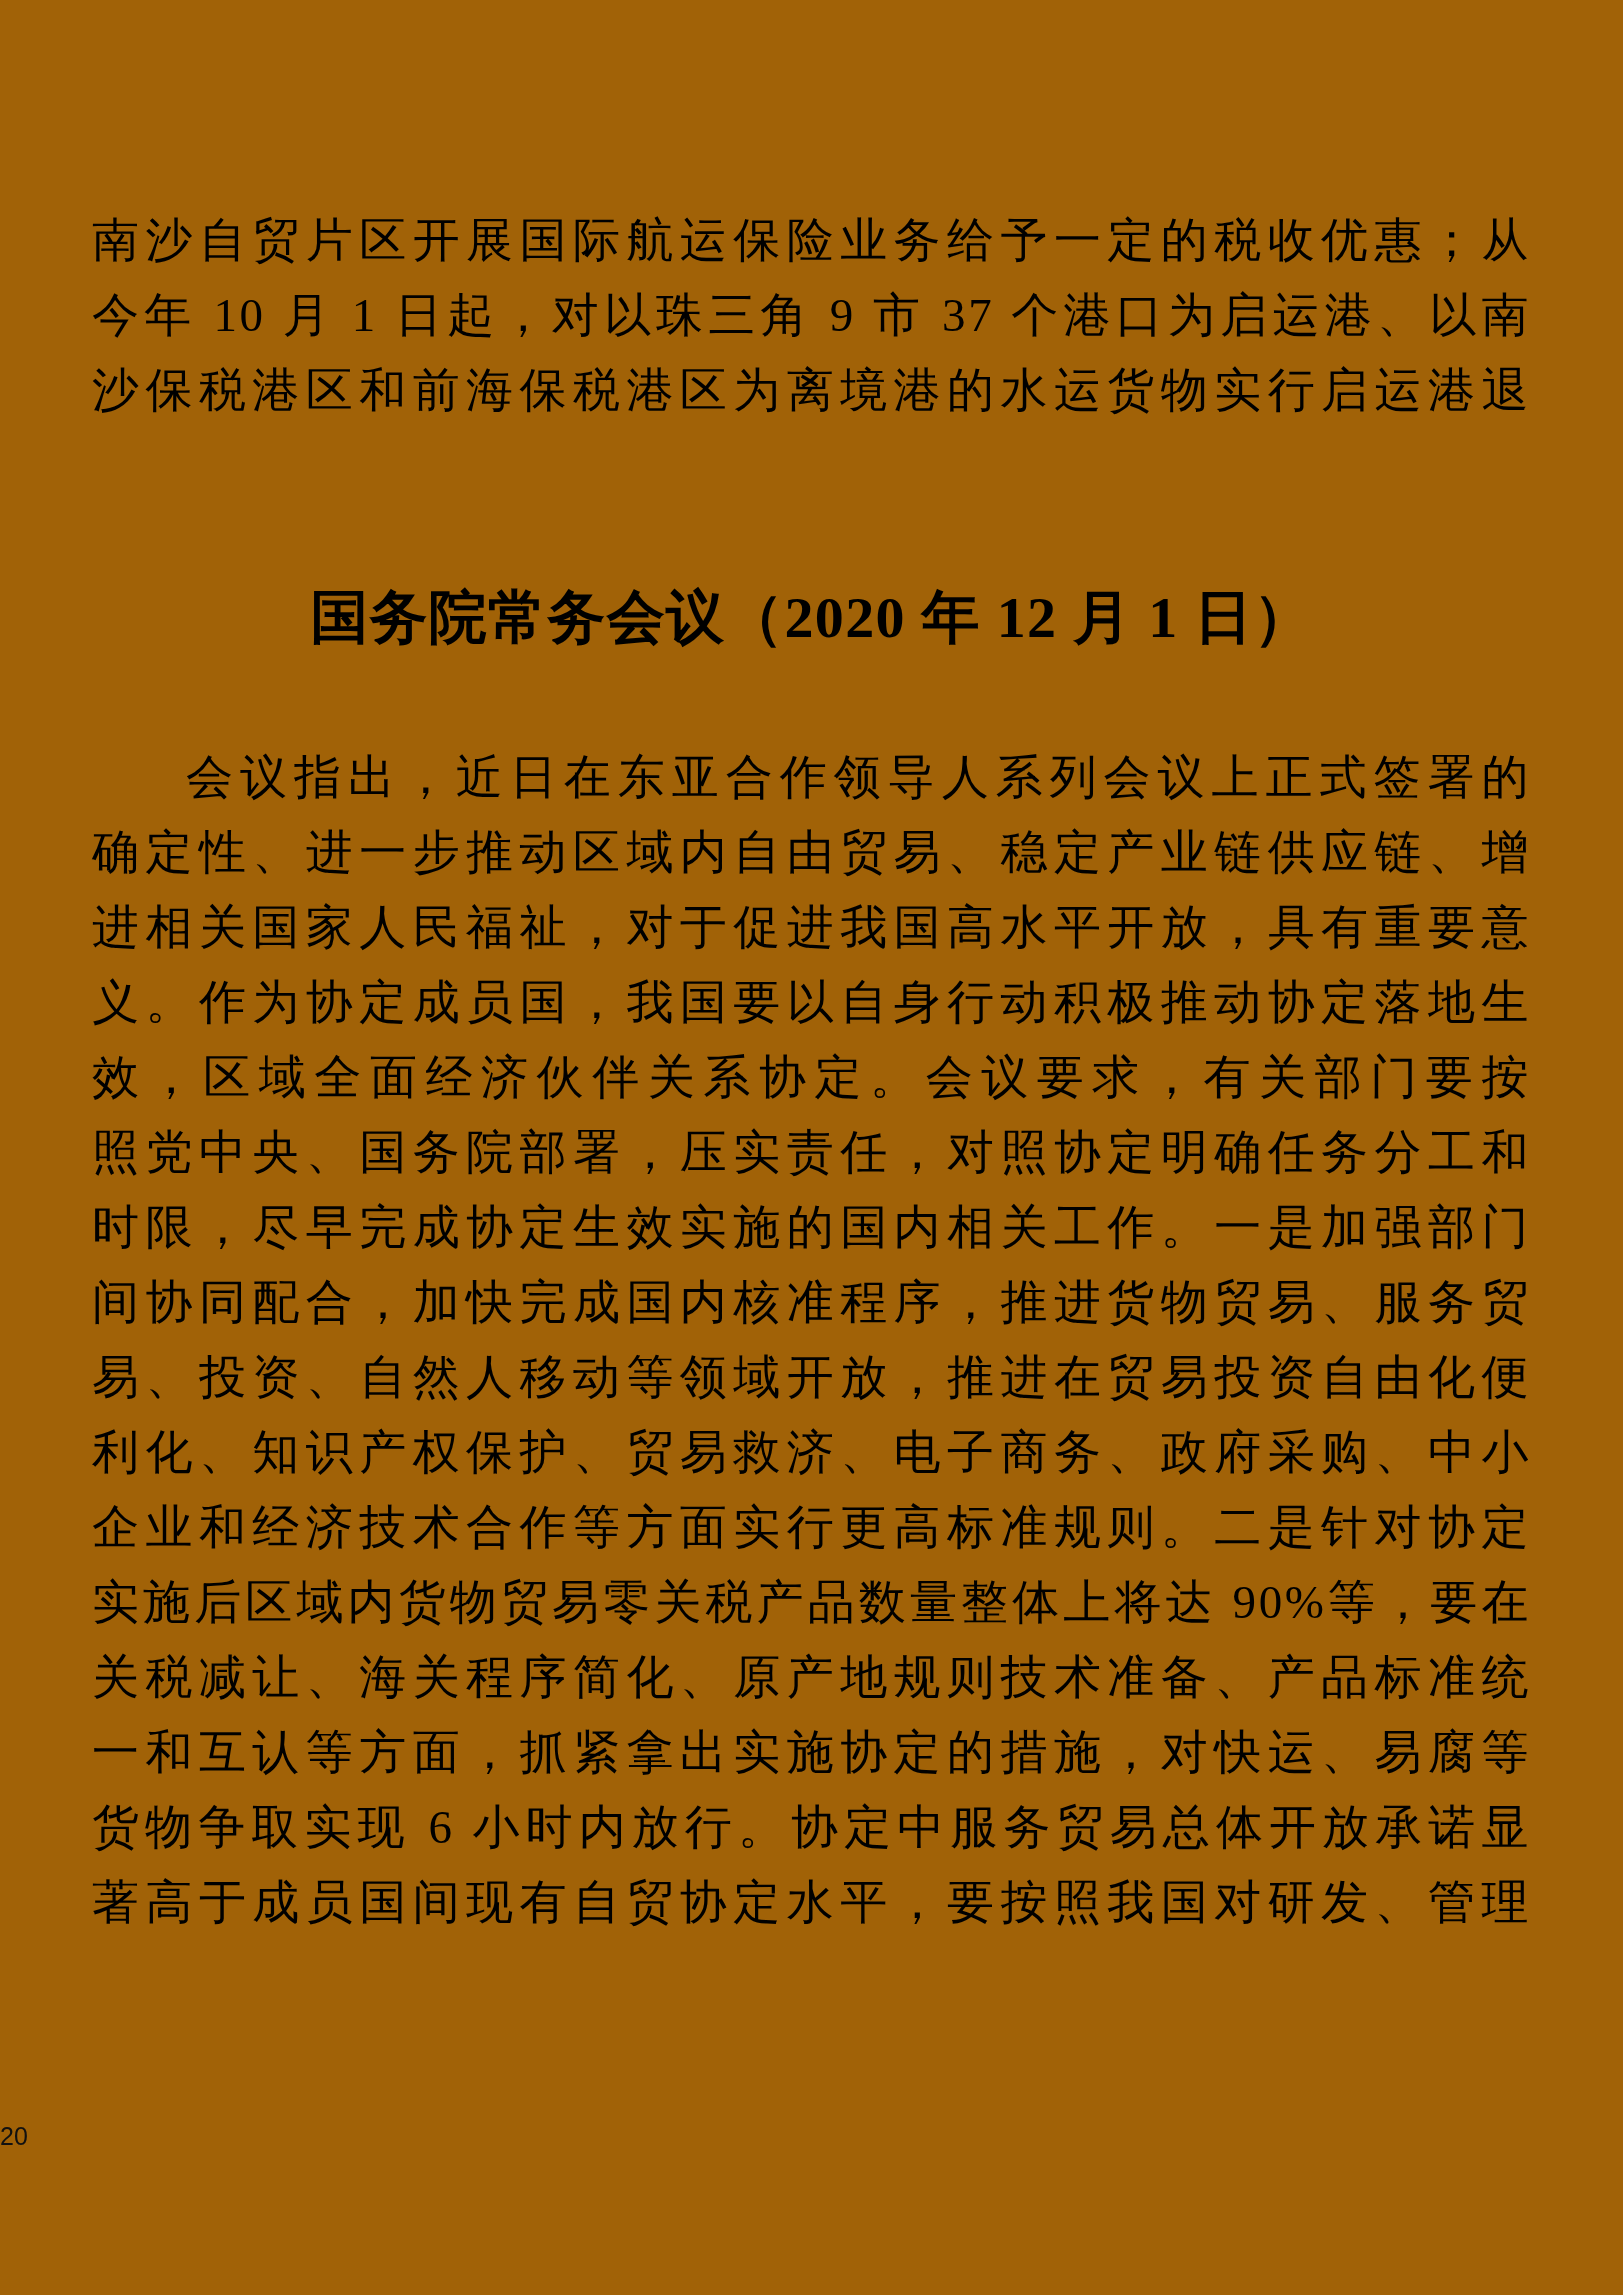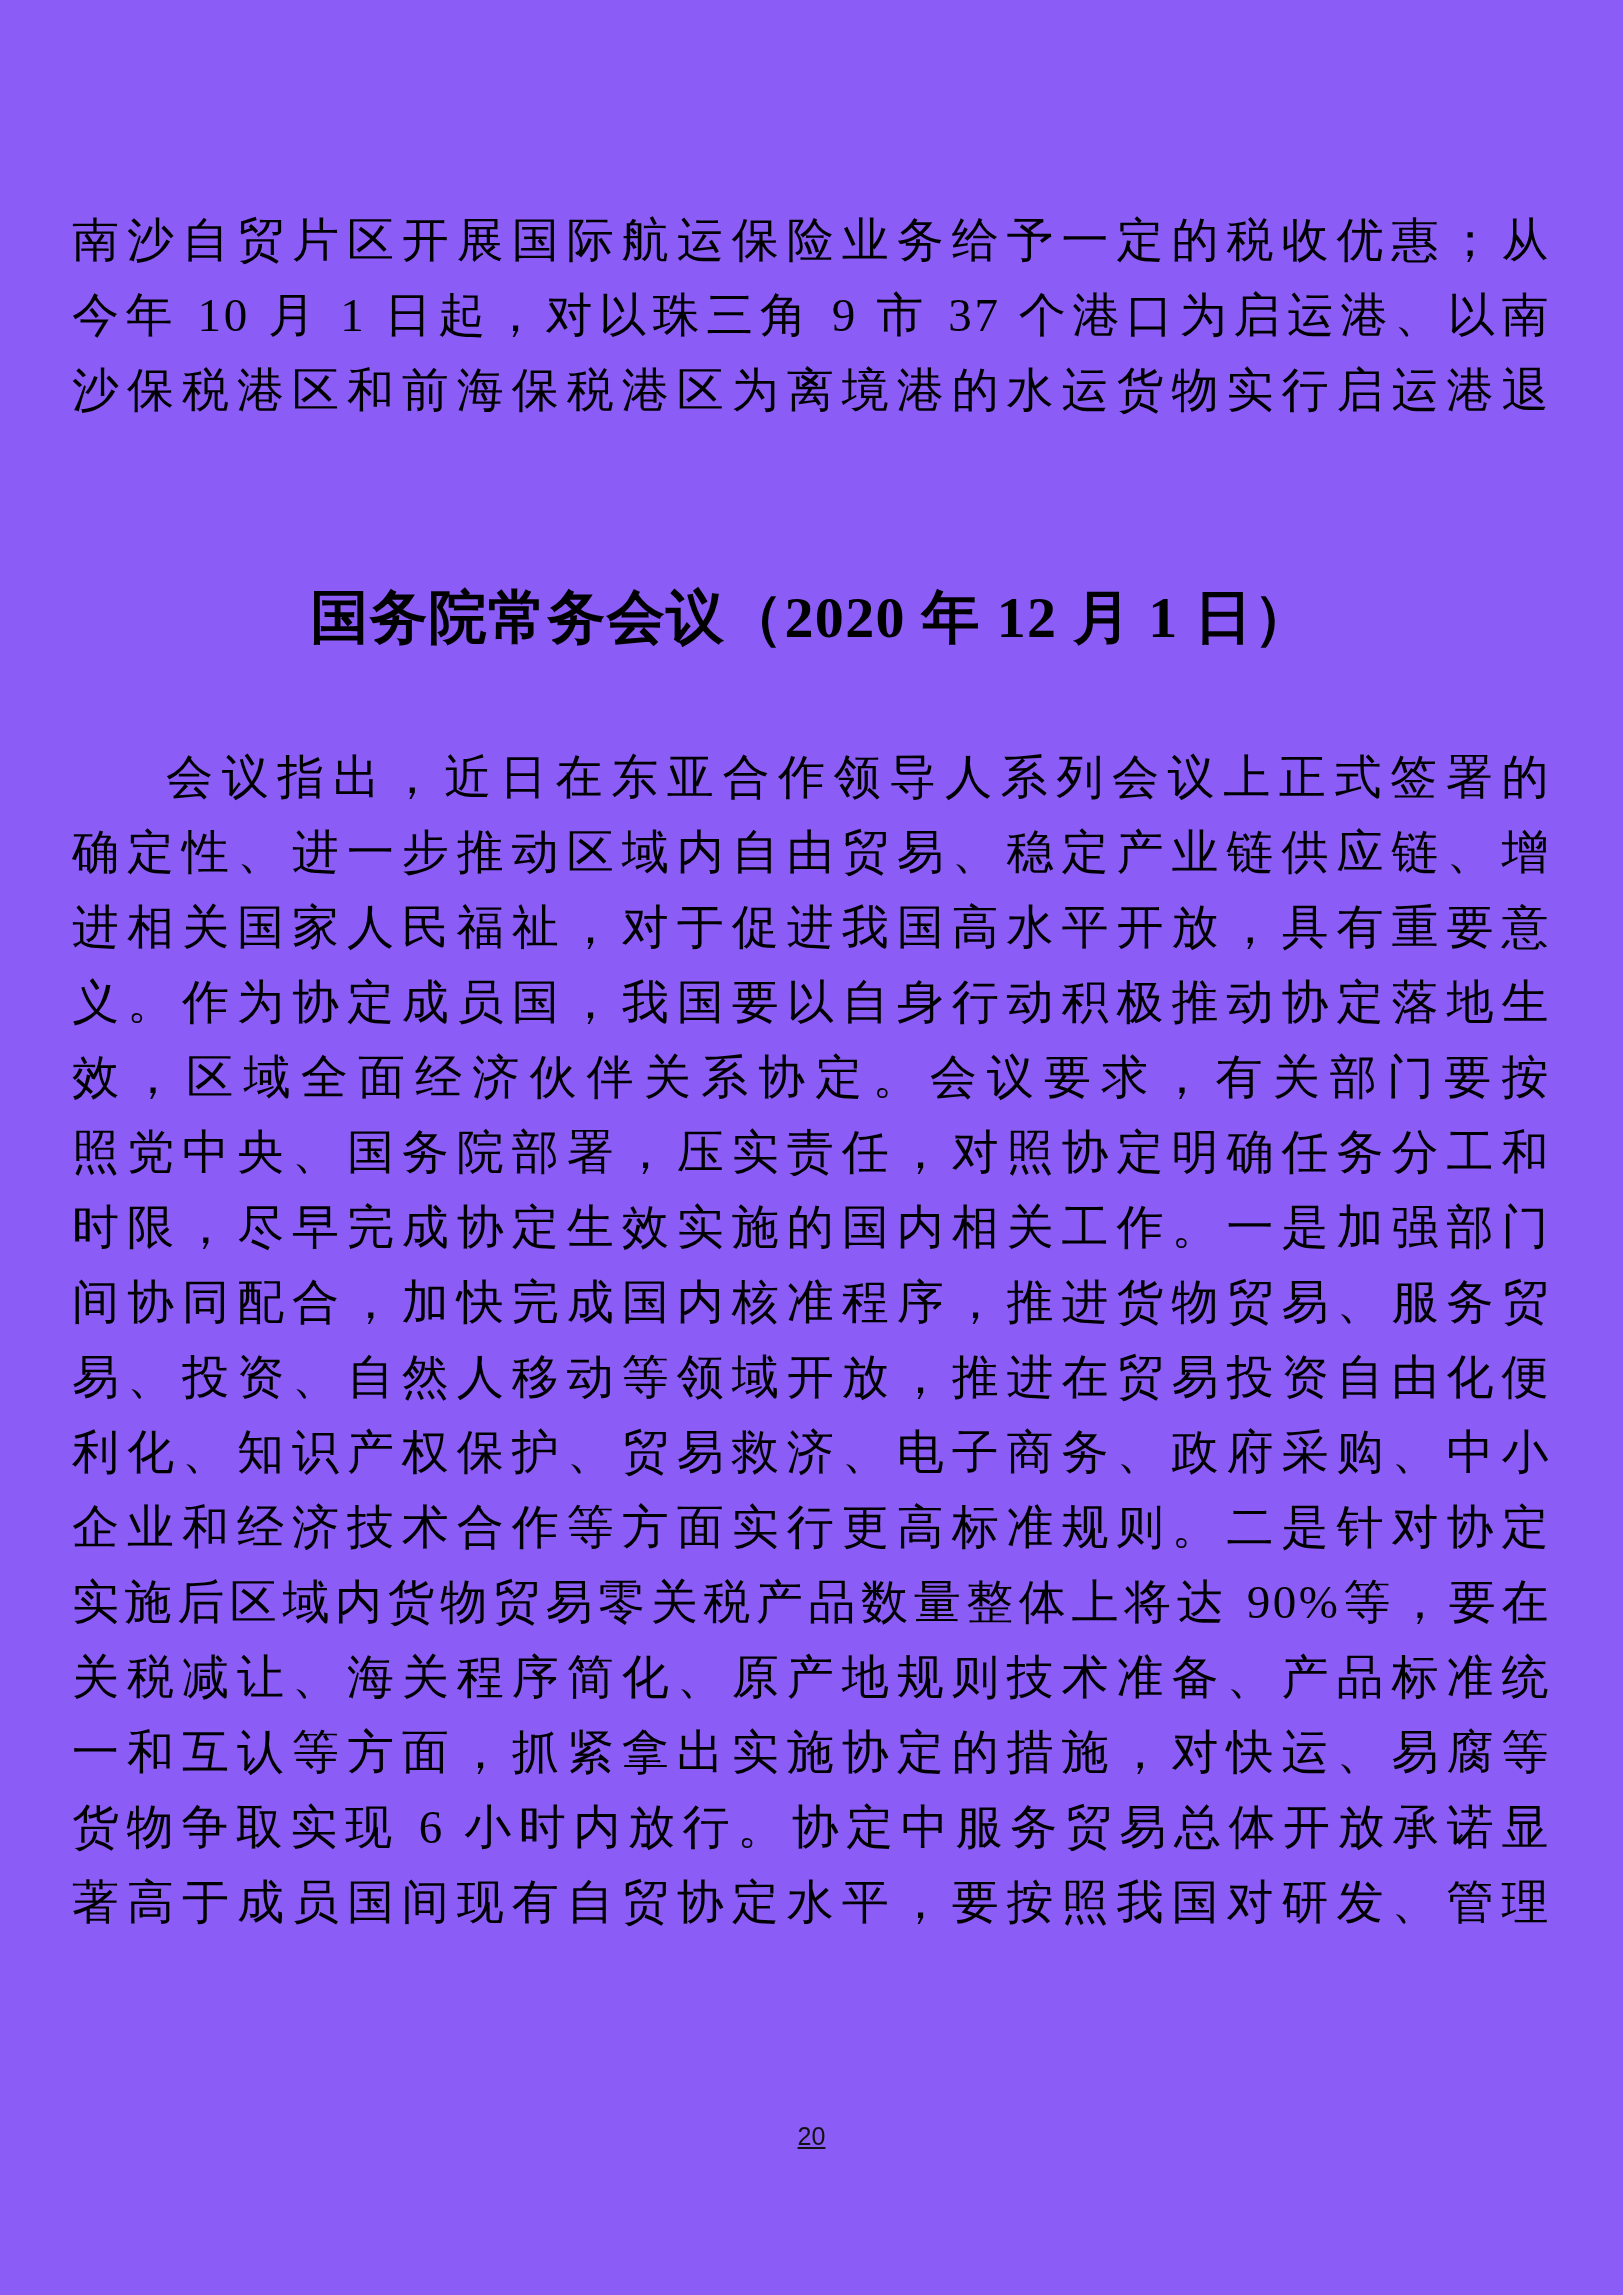--- a/index.html
+++ b/index.html
@@ -2,24 +2,24 @@
 <html style="font-size:10.5px"><head>
 <meta charset="utf-8">
 <style>
   * { margin: 0; padding: 0; box-sizing: border-box; }
   html, body { background: #ffffff; }
 
   .page {
     position: relative;
     width: 1623px;
     height: 2295px;
-    background: #8b5cf6;
+    background: #a16207;
     color: #000000;
     font-family: "Liberation Serif", "DejaVu Serif", serif;
-    padding: 0 72px;
+    padding: 0 92px;
     overflow: hidden;
   }
 
   .para .line {
     font-size: 47px;
     line-height: 75px;
     letter-spacing: 2.6px;
     text-align: justify;
     text-align-last: justify;
     text-justify: inter-character;
@@ -43,26 +43,25 @@
     white-space: nowrap;
   }
 
   .para-meeting { margin-top: 80px; font-family: Liberation Serif, serif; }
 
   .page-number {
     position: absolute;
     left: 0;
     top: 2120px;
     width: 100%;
-    text-align: center;
+    text-align: left;
     font-size: 25px;
     line-height: 33px;
     font-family: "Liberation Sans", "DejaVu Sans", sans-serif;
     color: #111111;
-    text-decoration: underline;
   }
 </style>
 </head>
 <body>
 
 <div class="page">
 
   <div class="para para-intro">
     <div class="line">南沙自贸片区开展国际航运保险业务给予一定的税收优惠；从</div>
     <div class="line">今年 10 月 1 日起，对以珠三角 9 市 37 个港口为启运港、以南</div>

